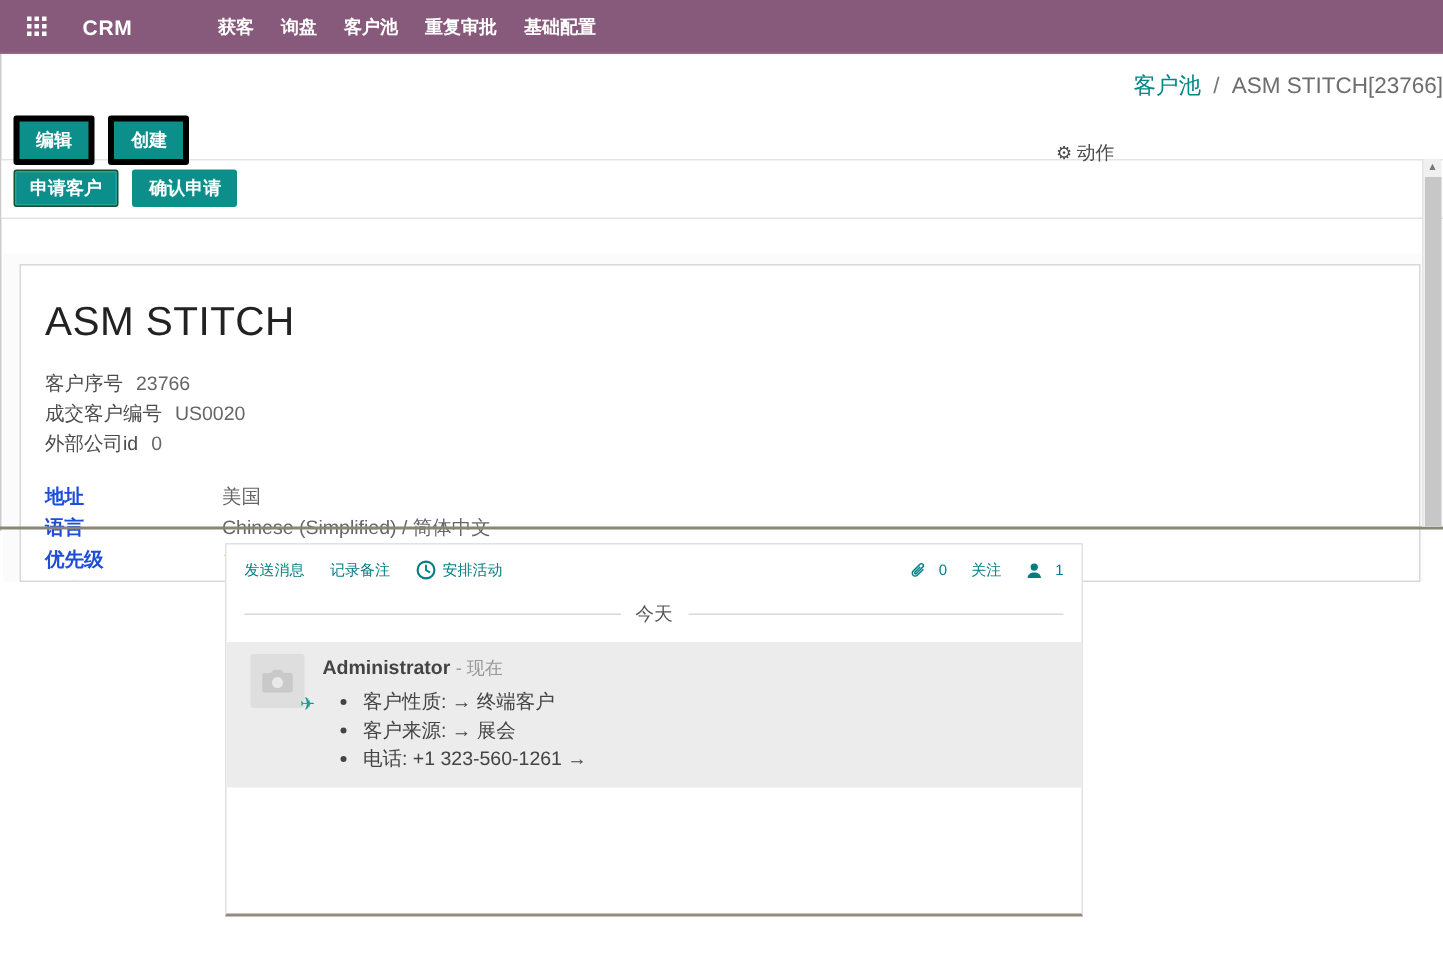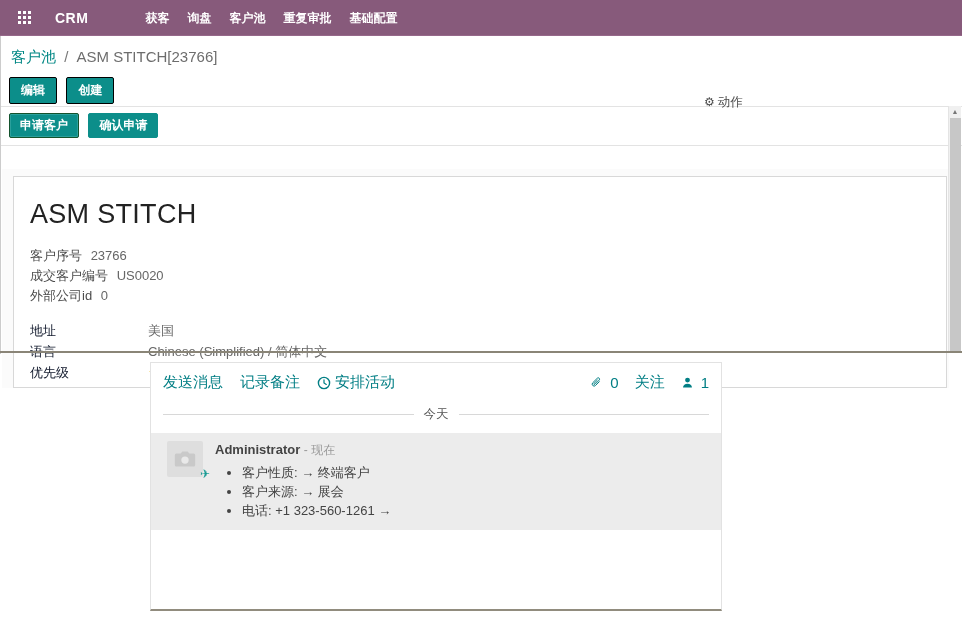--- a/index.html
+++ b/index.html
@@ -13,27 +13,27 @@
   .apps-icon { display:grid; grid-template-columns:repeat(3,3px); grid-template-rows:repeat(3,3px);
                gap:2px; margin:0 0 0 18px; cursor:pointer; }
   .apps-icon span { width:3px; height:3px; background:#fff; }
   .brand { color:#fff; font-size:14px; font-weight:bold; margin-left:24px; letter-spacing:.5px; }
   .nav-menus { display:flex; margin-left:48px; }
   .nav-item { color:#fff; font-size:12px; font-weight:600; padding:0 9px; line-height:36px; cursor:pointer; }
 
   
   .content-region { position:absolute; top:36px; left:0; width:962px; height:318px; background:#fff;
                     border-left:1px solid #ccc; }
-  .breadcrumb-bar { padding:12px 0 2px 10px; font-size:15px; }
+  .breadcrumb-bar { padding:12px 0 2px 10px; font-size:15px;text-align:right; }
   .breadcrumb-link { color:#008784; cursor:pointer; }
   .breadcrumb-sep { color:#777; padding:0 4px; }
   .breadcrumb-current { color:#6d6d6d; }
   .cp-buttons { position:relative; padding:8px 0 8px 8px; height:38px; }
   .btn-teal { display:inline-block; background:#0c8e8a; color:#fff; font-size:12px; font-weight:600;
-              padding:4px 11px; border:1px solid #000000; border-radius:2px; margin-right:5px; cursor:pointer; }
+              padding:4px 11px; border:4px solid #000000; border-radius:2px; margin-right:5px; cursor:pointer; }
   .cp-action { position:absolute; left:703px; top:25px; font-size:12.5px; color:#4c4c4c; cursor:pointer; }
   .gear { font-size:12px; color:#4c4c4c; margin-right:3px; }
   .cp-border { border-bottom:1px solid #e3e3e3; }
 
   
   .statusbar { padding:6px 0 7px 8px; border-bottom:1px solid #e3e3e3; background:#fff; }
   .wf-btn { display:inline-block; background:#0c8e8a; color:#fff; font-size:12px; font-weight:600;
             padding:3px 10px; border:1px solid #0c8e8a; border-radius:2px; margin-right:5px; cursor:pointer; }
   .wf-btn.active { border:1px solid #14532d; box-shadow:inset 0 0 0 1px #2aa09c; }
 
@@ -41,39 +41,39 @@
   .sheet-zone { position:absolute; top:133px; left:1px; width:947px; height:219px; background:#fbfbfb; }
   .sheet { position:absolute; top:7px; left:11px; width:934px; height:212px; background:#fff;
            border:1px solid #d8d8d8; padding:16px 16px 0 16px; overflow:hidden; }
   .sheet h1 { font-size:27px; font-weight:500; color:#222; margin:6px 0 16px 0; letter-spacing:.3px; }
   .id-row { font-size:13px; line-height:20px; }
   .id-row .lbl { font-weight:normal; color:#4c4c4c; }
   .id-row .val { color:#666; margin-left:5px; }
   .field-cols { display:flex; margin-top:14px; }
   .fcol { width:50%; }
   .frow { display:flex; font-size:13px; line-height:21px; }
-  .frow .flbl { width:118px; font-weight:normal; color:#0f172a; flex:none; }
+  .frow .flbl { width:118px; font-weight:bold; color:#1d4ed8; flex:none; }
   .frow .flbl.muted { color:#a9a9a9; font-weight:400; }
   .frow .fval { color:#666; }
   .frow .fval.link { color:#008784; cursor:pointer; }
   .stars { color:#efba11; font-size:16px; letter-spacing:5px; line-height:21px; cursor:pointer; }
 
   .bottom-line { position:absolute; top:351px; left:0; width:962px; height:2px; background:#8a8577; }
 
   
   .scrollbar { position:absolute; top:106px; right:1px; width:13px; height:245px; background:#f0f0f0;
                border-left:1px solid #e4e4e4; }
   .scroll-arrow { height:12px; text-align:center; font-size:7px; color:#777; line-height:12px; cursor:pointer; }
   .scroll-thumb { position:absolute; top:12px; left:1px; width:11px; bottom:0; background:#c7c7c7; cursor:pointer; }
 
   
   .chatter { position:absolute; top:362px; left:150px; width:572px; height:249px; background:#fff;
              border-left:1px solid #e2e2e2; border-right:1px solid #e2e2e2; border-top:1px solid #e2e2e2;
              border-bottom:2px solid #918c7e; overflow:hidden; }
-  .chat-toolbar { display:flex; align-items:center; padding:10px 12px 4px 12px; font-size:15px; }
+  .chat-toolbar { display:flex; align-items:center; padding:10px 12px 4px 12px; font-size:10px; }
   .chat-link { color:#017e84; margin-right:17px; cursor:pointer; display:flex; align-items:center; }
   .chat-link svg { margin-right:4px; }
   .chat-right { margin-left:auto; display:flex; align-items:center; }
   .chat-right .chat-link { margin-right:0; margin-left:16px; }
   .count { margin-left:3px; color:#017e84; }
 
   .date-divider { display:flex; align-items:center; margin:10px 12px 0 12px; }
   .date-divider .line { flex:1; height:1px; background:#d8d8d8; }
   .date-divider .dtext { padding:0 10px; font-size:12.5px; color:#555; }
 

